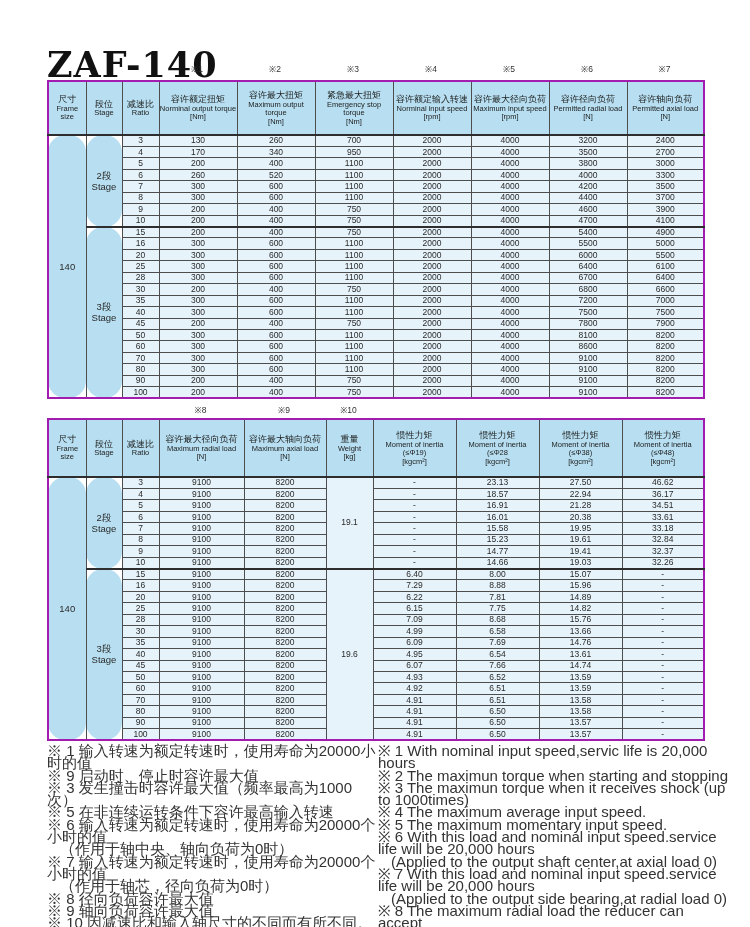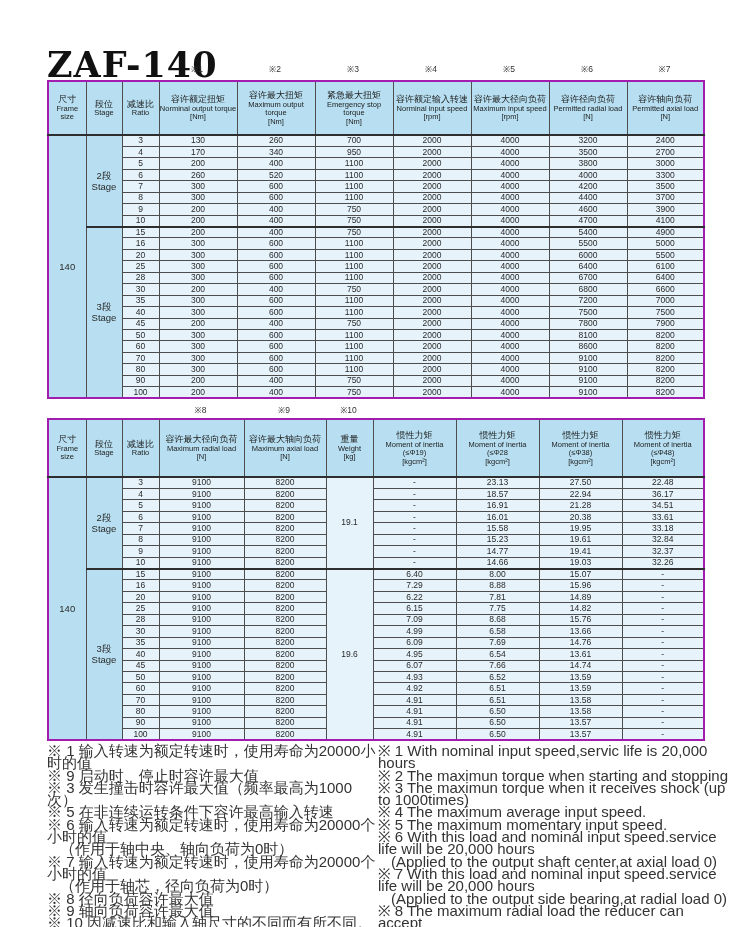--- a/index.html
+++ b/index.html
@@ -35,21 +35,21 @@
   #table2 thead tr { height:58px; }
   thead th {
     background:#b7dff1; font-weight:normal; font-size:9px; line-height:10.5px;
     color:#1d1d1d; padding:1px;
   }
   thead th .en { font-size:7.5px; line-height:8.5px; }
   thead th { border-bottom:2px solid #2e2e2e; }
   tbody tr { height:11.45px; }
   tbody td, tbody th { font-size:8.5px; line-height:9px; color:#2a2a2a; }
   td.vcell, td.rcell, td.wcell { background:#e6f3fa; }
-  th.fcell, th.scell { background:#b7dff1; font-weight:normal; font-size:9.5px; }
+  th.fcell, th.scell { background:#b7dff1; font-weight:normal; font-size:9.5px;border-radius:17px; }
   th.scell div { line-height:11px; }
   tr.group-start td, tr.group-start th { border-top:2px solid #2e2e2e; }
 
   .notes { position:absolute; top:745px; font-size:15px; line-height:12.3px; color:#333; }
   #notes-zh { left:47px; width:330px; }
   #notes-en { left:378px; width:350px; }
   .notes .cont { padding-left:13px; }
 </style>
 </head>
 <body>
@@ -454,21 +454,21 @@
           <div>2段</div>
           <div>Stage</div>
         </th>
         <td class="rcell">3</td>
         <td class="vcell">9100</td>
         <td class="vcell">8200</td>
         <td rowspan="8" class="wcell">19.1</td>
         <td class="vcell">-</td>
         <td class="vcell">23.13</td>
         <td class="vcell">27.50</td>
-        <td class="vcell">22.48</td>
+        <td class="vcell">46.62</td>
       </tr>
       <tr>
         <td class="rcell">4</td>
         <td class="vcell">9100</td>
         <td class="vcell">8200</td>
         <td class="vcell">-</td>
         <td class="vcell">18.57</td>
         <td class="vcell">22.94</td>
         <td class="vcell">36.17</td>
       </tr>

